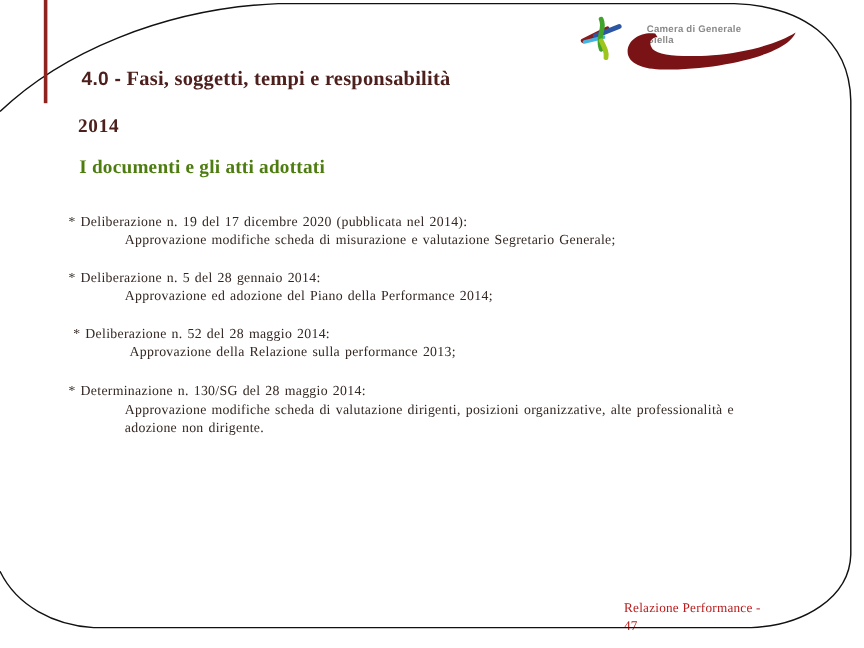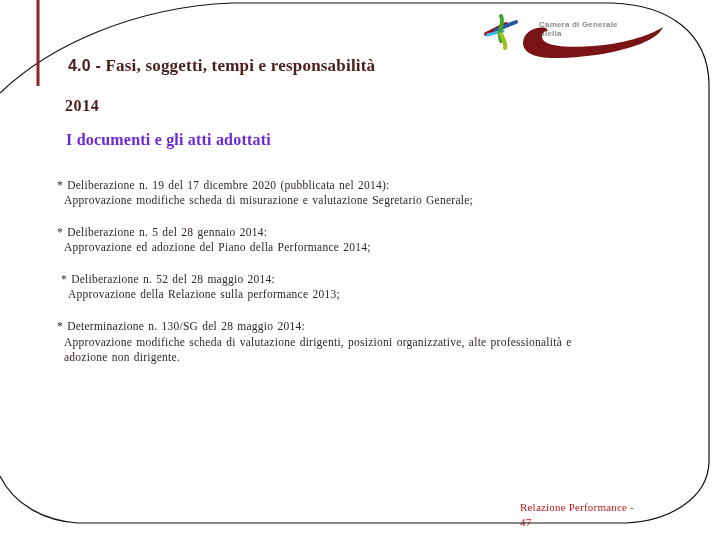--- a/index.html
+++ b/index.html
@@ -17,32 +17,32 @@
     color:#4e201d;font-size:17px;font-weight:bold;letter-spacing:0.2px;
     white-space:nowrap;
   }
   .title .num{font-family:"Liberation Sans", sans-serif;font-size:16px;}
   .year{
     position:absolute;left:65px;top:97px;z-index:2;
     color:#4e201d;font-size:16px;font-weight:bold;letter-spacing:0.6px;
   }
   .subheading{
     position:absolute;left:66px;top:131px;z-index:2;
-    color:#6d28d9;font-size:16px;font-weight:bold;letter-spacing:0.2px;
+    color:#4d7c0f;font-size:16px;font-weight:bold;letter-spacing:0.2px;
     white-space:nowrap;
   }
 
   
   .bullets{
     position:absolute;left:57px;top:178px;width:600px;z-index:2;
     color:#332722;font-size:11.5px;line-height:15.3px;
     letter-spacing:0.25px;word-spacing:1px;
   }
   .bullet{margin:0 0 16.5px 0;}
-  .bullet .cont{padding-left:7px;}
+  .bullet .cont{padding-left:7px;margin-left:40px;}
   .bullet.indent{padding-left:4px;}
   .bline{white-space:nowrap;}
 
   
   .footer{
     position:absolute;left:520px;top:500px;z-index:2;
     color:#b91c1c;font-size:11px;line-height:15px;letter-spacing:0.2px;
     white-space:nowrap;
   }
 

